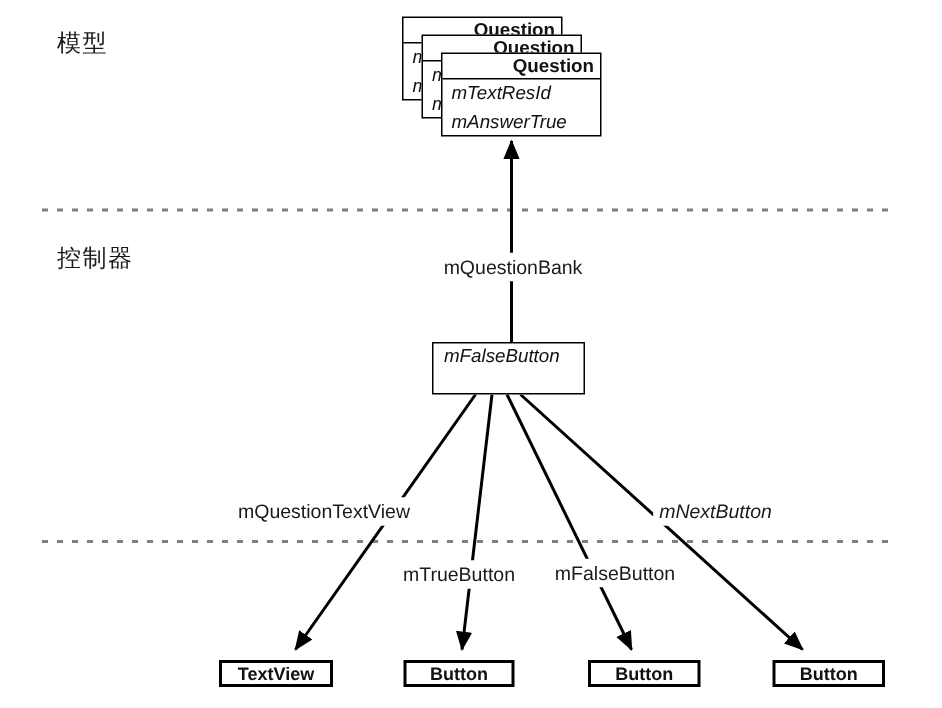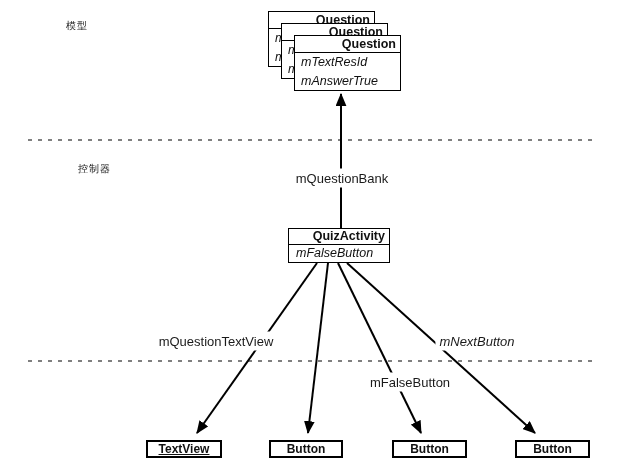--- a/index.html
+++ b/index.html
@@ -15,25 +15,24 @@
     overflow: hidden;
     color: #1a1a1a;
   }
   #connector-layer {
     position: absolute;
     left: 0; top: 0;
     width: 628px; height: 472px;
   }
   .section-label {
     position: absolute;
-    font-size: 10px;
+    font-size: 16px;
     letter-spacing: 1px;
     color: #1a1a1a;
     white-space: nowrap;
-    margin-left: 28px;
   }
   .class-box {
     position: absolute;
     box-sizing: border-box;
     background: #ffffff;
     border: 1px solid #000000;
     font-size: 12.5px;
     color: #111111;
   }
   .class-box .class-title {
@@ -98,46 +97,46 @@
 
     <line x1="341" y1="228" x2="341" y2="94" stroke="#000000" stroke-width="2" marker-end="url(#arrowhead)"></line>
 
     <line x1="317" y1="263" x2="197" y2="433" stroke="#000000" stroke-width="2" marker-end="url(#arrowhead)"></line>
     <line x1="328" y1="263" x2="308" y2="433" stroke="#000000" stroke-width="2" marker-end="url(#arrowhead)"></line>
     <line x1="338" y1="263" x2="421" y2="433" stroke="#000000" stroke-width="2" marker-end="url(#arrowhead)"></line>
     <line x1="347" y1="263" x2="535" y2="433" stroke="#000000" stroke-width="2" marker-end="url(#arrowhead)"></line>
   </svg>
 
   <div class="section-label" style="left:38px; top:19px;">模型</div>
-  <div class="section-label" style="left:50px; top:162px;">控制器</div>
+  <div class="section-label" style="left:38px; top:162px;">控制器</div>
 
   <div class="class-box qbox" style="left:268px; top:11px;">
     <div class="class-title">Question</div>
     <div class="class-field">mTextResId</div>
     <div class="class-field">mAnswerTrue</div>
   </div>
   <div class="class-box qbox" style="left:281px; top:23px;">
     <div class="class-title">Question</div>
     <div class="class-field">mTextResId</div>
     <div class="class-field">mAnswerTrue</div>
   </div>
   <div class="class-box qbox" style="left:294px; top:35px;">
     <div class="class-title">Question</div>
     <div class="class-field">mTextResId</div>
     <div class="class-field">mAnswerTrue</div>
   </div>
 
   <div class="class-box quiz-box" style="left:288px; top:228px;">
-    <div class="class-title">QuizActivity</div>
     <div class="class-field">mFalseButton</div>
   </div>
 
   <div class="edge-label" style="left:216px; top:341px;">mQuestionTextView</div>
   <div class="edge-label" style="left:342px; top:178px;">mQuestionBank</div>
+  <div class="edge-label" style="left:306px; top:383px;">mTrueButton</div>
   <div class="edge-label" style="left:410px; top:382px;">mFalseButton</div>
   <div class="edge-label" style="left:477px; top:341px;font-style:italic;">mNextButton</div>
 
-  <div class="widget-box" style="left:146px; width:76px;text-decoration:underline;">TextView</div>
+  <div class="widget-box" style="left:146px; width:76px;">TextView</div>
   <div class="widget-box" style="left:269px; width:74px;">Button</div>
   <div class="widget-box" style="left:392px; width:75px;">Button</div>
   <div class="widget-box" style="left:515px; width:75px;">Button</div>
 
 </div>
 
 </body></html>

